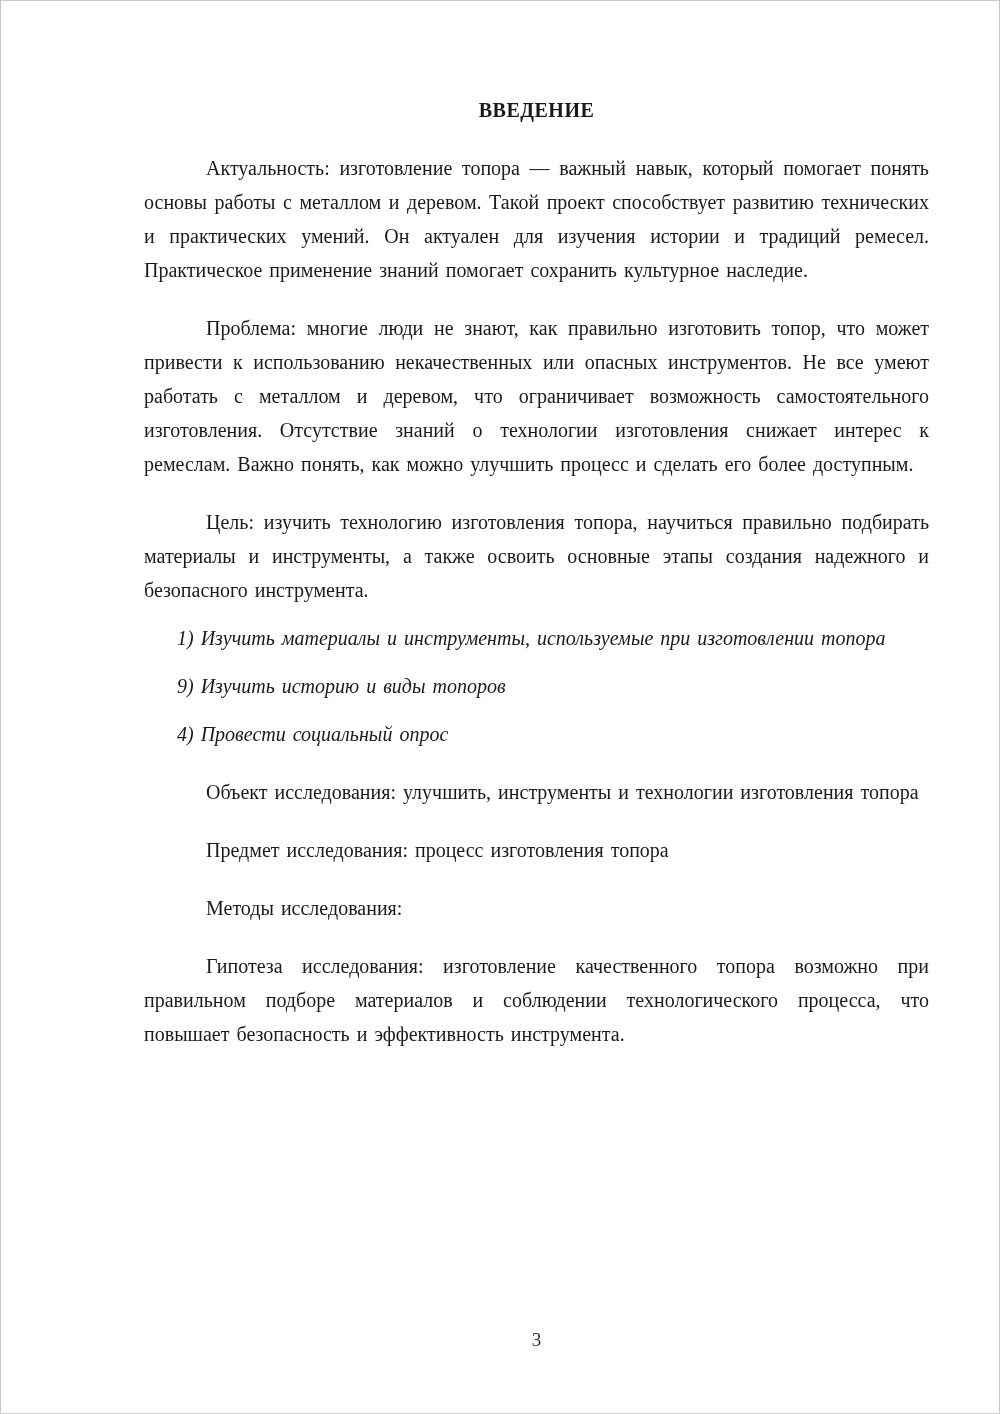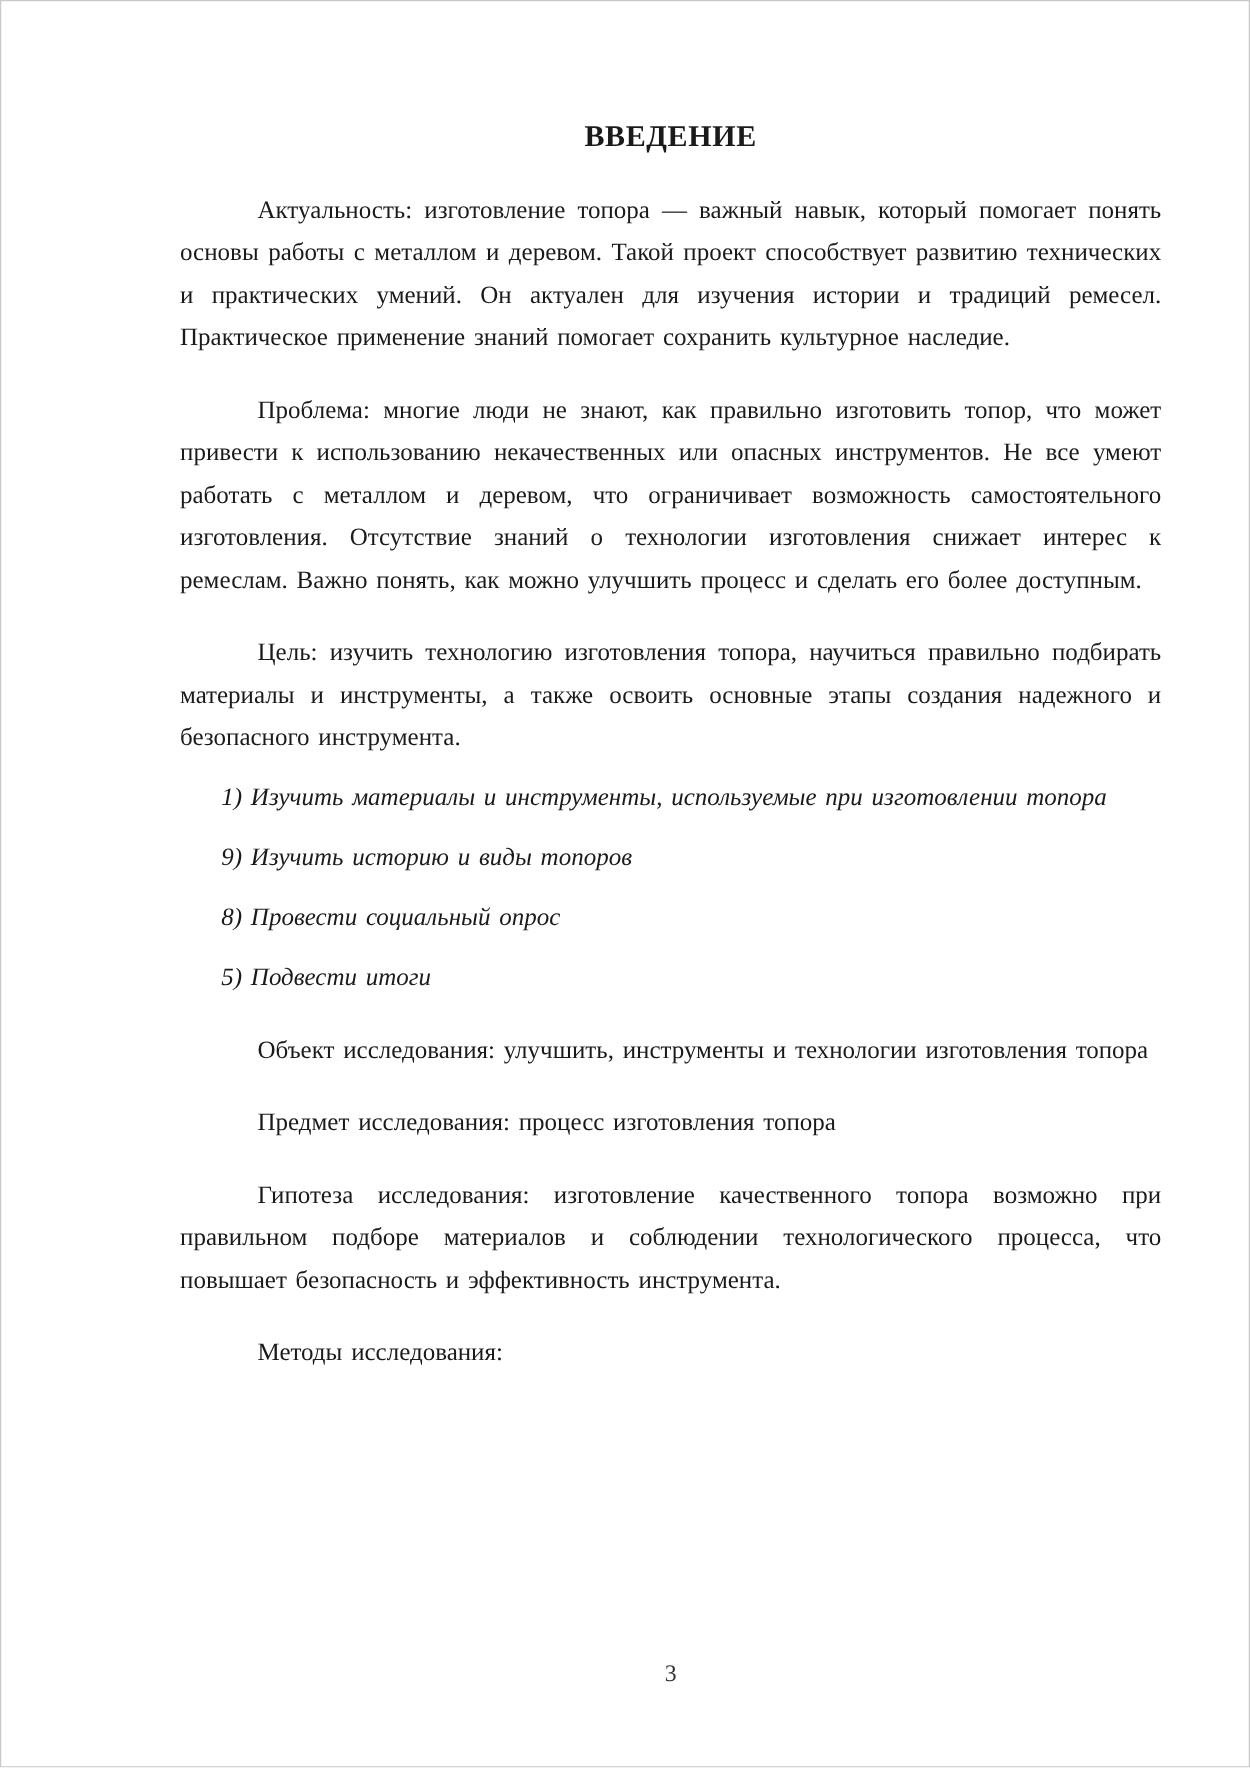--- a/index.html
+++ b/index.html
@@ -13,21 +13,21 @@
       height: 1414px;
       margin: 0 auto;
       background: #ffffff;
       border: 1px solid #c9c9c9;
       padding: 92px 70px 60px 143px;
       color: #1a1a1a;
       font-size: 20px;
       line-height: 34px;
     }
     .title {
-      font-size: 24px;
+      font-size: 20px;
       font-weight: bold;
       text-align: center;
       letter-spacing: 0.5px;
       margin-bottom: 16px;
     }
     .para {
       text-align: justify;
       text-align-last: left;
       text-indent: 62px;
       margin-bottom: 14px;
@@ -64,27 +64,26 @@
   <p class="para">Проблема: многие люди не знают, как правильно изготовить топор, что может привести к использованию некачественных или опасных инструментов. Не все умеют работать с металлом и деревом, что ограничивает возможность самостоятельного изготовления. Отсутствие знаний о технологии изготовления снижает интерес к ремеслам. Важно понять, как можно улучшить процесс и сделать его более доступным.</p>
 
   <p class="para">Цель: изучить технологию изготовления топора, научиться правильно подбирать материалы и инструменты, а также освоить основные этапы создания надежного и безопасного инструмента.</p>
 
 
   <p class="list-item">1) Изучить материалы и инструменты, используемые при изготовлении топора</p>
 
 
   <p class="list-item">9) Изучить историю и виды топоров</p>
 
-  <p class="list-item">8) Провести социальный опрос</p>
+  <p class="list-item">4) Провести социальный опрос</p>
 
-  <p class="list-item">5) Подвести итоги</p>
 
   <p class="para">Объект исследования: улучшить, инструменты и технологии изготовления топора</p>
 
   <p class="para">Предмет исследования: процесс изготовления топора</p>
 
+  <p class="para">Методы исследования:</p>
+
   <p class="para">Гипотеза исследования: изготовление качественного топора возможно при правильном подборе материалов и соблюдении технологического процесса, что повышает безопасность и эффективность инструмента.</p>
-
-  <p class="para">Методы исследования:</p>
 
   <div class="page-number">3</div>
 
 </div>
 
 </body></html>

